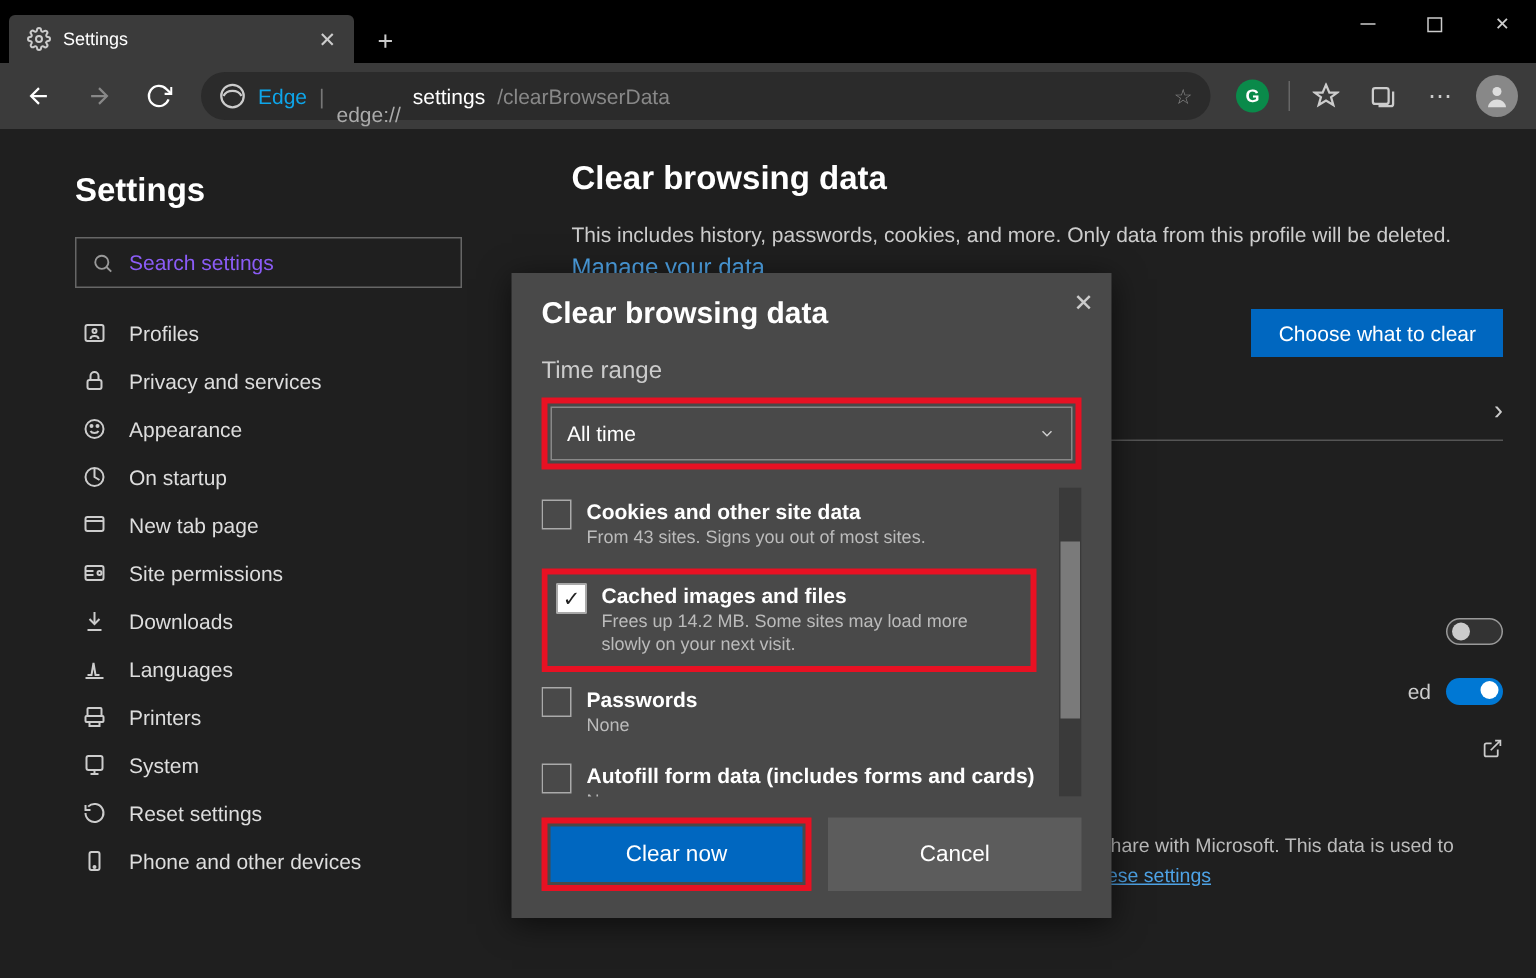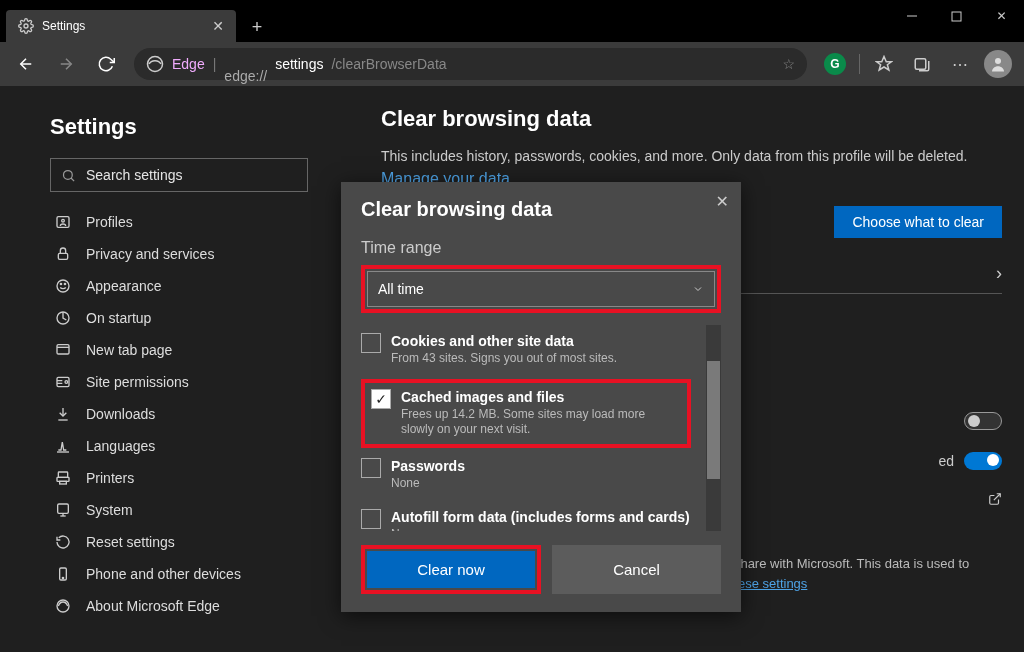--- a/index.html
+++ b/index.html
@@ -28,21 +28,21 @@
   .addrbar .url3 { color:#888; }
   .addrbar .star { margin-left:auto; color:#888; }
   .tool-right { display:flex; align-items:center; gap:2px; }
   .tool-right .circle-g { width:22px; height:22px; border-radius:50%; background:#0a8a4a; color:#fff; font-size:12px; display:flex; align-items:center; justify-content:center; font-weight:bold; }
   .avatar { width: 28px; height: 28px; border-radius:50%; background:#888; display:flex; align-items:center; justify-content:center; }
 
   
   .content { display:flex; height: calc(652px - 8px - 34px - 44px); background:#1f1f1f; }
   .sidebar { width: 345px; padding: 28px 36px 0 50px; }
   .settings-title { font-size: 22px; font-weight:600; margin-bottom: 18px; color:#fff; }
-  .search-box { width: 258px; height: 34px; border:1px solid #666; display:flex; align-items:center; padding:0 10px; color:#e5e5e5; gap:10px; font-size:14px; margin-bottom: 14px; }
+  .search-box { width: 258px; height: 34px; border:1px solid #666; display:flex; align-items:center; padding:0 10px; color:#8b5cf6; gap:10px; font-size:14px; margin-bottom: 14px; }
   .nav-item { display:flex; align-items:center; gap:14px; height: 32px; color:#ddd; font-size:14px; padding-left: 4px; }
   .nav-item .ni-icon { width:18px; height:18px; display:flex; align-items:center; justify-content:center; color:#ccc; }
 
   
   .main { flex:1; padding: 20px 22px 0 36px; position:relative; overflow:hidden; }
   .page-title { font-size: 22px; font-weight:600; margin-bottom: 16px; color:#fff; }
   .desc { font-size: 14px; color:#ccc; margin-bottom: 6px; }
   .link { color:#4ea3e6; text-decoration: underline; cursor:pointer; }
   .cwt-btn { position:absolute; right: 22px; top: 120px; background:#0067c0; color:#fff; padding: 8px 18px; font-size:14px; border:none; }
   .partial-row { height: 40px; border-bottom: 1px solid #555; display:flex; align-items:center; color:#ccc; font-size:14px; }
@@ -133,21 +133,21 @@
         <path d="M20.49 15a9 9 0 1 1-2.12-9.36L23 10"></path>
       </svg>
     </div>
   <div class="addrbar">
     <span class="edge-icon">
         <svg width="18" height="18" viewBox="0 0 24 24">
           <circle cx="12" cy="12" r="10" fill="none" stroke="#ccc" stroke-width="2"></circle>
           <path d="M4 12c3-6 13-6 16 0" fill="none" stroke="#ccc" stroke-width="2"></path>
         </svg>
       </span>
-    <span style="color:#f0abfc;">Edge</span>
+    <span style="color:#0ea5e9;">Edge</span>
     <span class="sep">|</span>
     <span class="url1">edge://</span>
       <span class="url2" style="color:#fff;">settings</span>
       <span class="url3">/clearBrowserData</span>
     <span class="star">☆</span>
   </div>
   <div class="tool-right">
     <div class="tbtn">
         <span class="circle-g">G</span>
       </div>
@@ -295,29 +295,20 @@
           <span>Reset settings</span>
         </div>
         <div class="nav-item">
           <span class="ni-icon">
             <svg width="16" height="16" viewBox="0 0 24 24" fill="none" stroke="#ccc" stroke-width="2">
               <rect x="7" y="3" width="10" height="18" rx="2"></rect>
               <circle cx="12" cy="18" r="1" fill="#ccc"></circle>
             </svg>
           </span>
           <span>Phone and other devices</span>
-        </div>
-        <div class="nav-item">
-          <span class="ni-icon">
-            <svg width="16" height="16" viewBox="0 0 24 24" fill="none" stroke="#ccc" stroke-width="2">
-              <circle cx="12" cy="12" r="9"></circle>
-              <path d="M5 12c3-8 11-8 14 0"></path>
-            </svg>
-          </span>
-          <span>About Microsoft Edge</span>
         </div>
       </div>
   </div>
 
   <div class="main">
     <div class="page-title">Clear browsing data</div>
     <div class="desc">This includes history, passwords, cookies, and more. Only data from this profile will be deleted.</div>
     <div><span class="link">Manage your data</span></div>
     <button class="cwt-btn">Choose what to clear</button>
 

